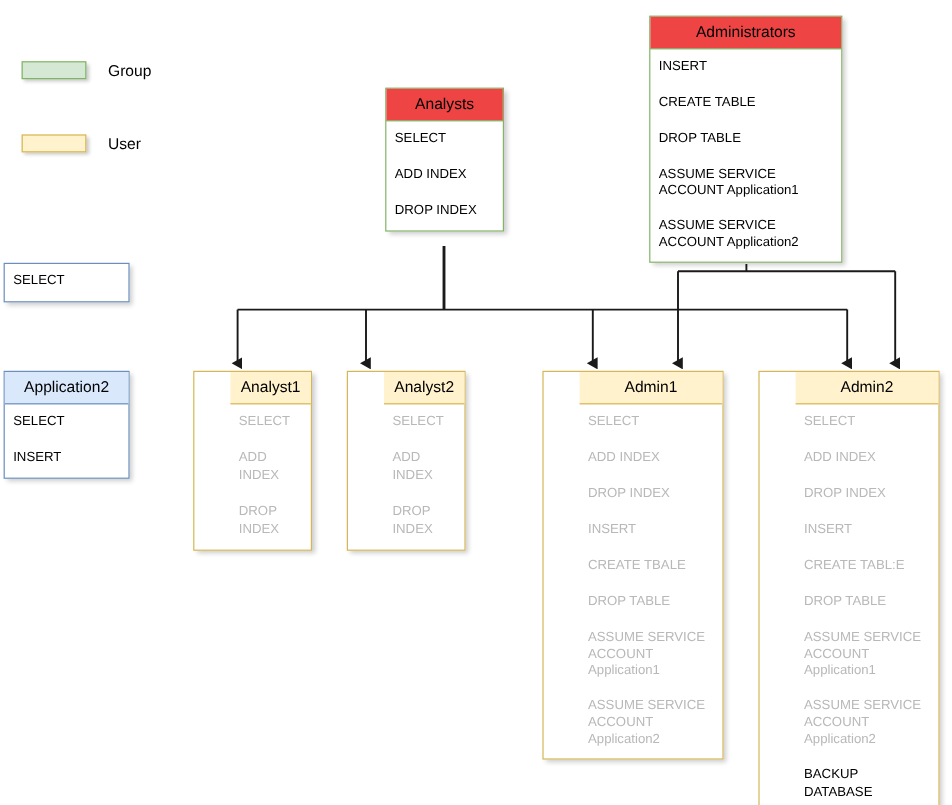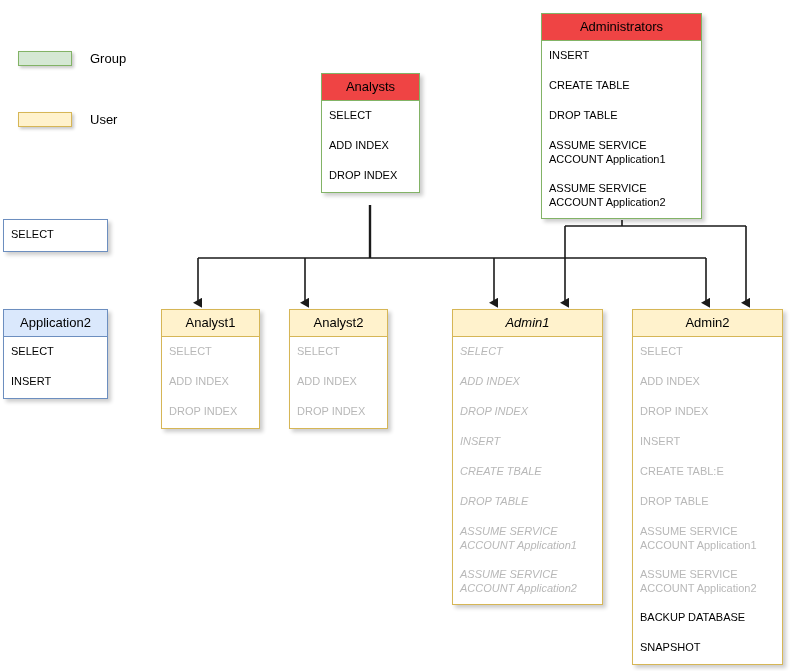--- a/index.html
+++ b/index.html
@@ -72,21 +72,21 @@
     margin-bottom: 15px;
     white-space: pre-line;
   }
   .perm:last-child { margin-bottom: 0; }
   .perm.inherited { color: #b8b8b8; }
   .perm.two-line { line-height: 14px; }
 
   
   .theme-group  { border-color: #82b366; }
   .theme-group  > .node-title { background: #ef4444; border-bottom-color: #82b366; }
-  .theme-user   { border-color: #d6b656; }
+  .theme-user   { border-color: #d6b656; padding-left: 30px; }
   .theme-user   > .node-title { background: #fff2cc; border-bottom-color: #d6b656; }
   .theme-service{ border-color: #6c8ebf; }
   .theme-service> .node-title { background: #dae8fc; border-bottom-color: #6c8ebf; }
 
   .sw-group   { background: #d5e8d4; border-color: #82b366; }
   .sw-user    { background: #fff2cc; border-color: #d6b656; }
   .sw-service { background: #dae8fc; border-color: #6c8ebf; }
 
   
   #edges {
@@ -185,21 +185,21 @@
 
 <div class="node theme-user" style="left:289px; top:309px; width:99px;">
   <div class="node-title">Analyst2</div>
   <div class="node-body">
     <div class="perm inherited">SELECT</div>
     <div class="perm inherited">ADD INDEX</div>
     <div class="perm inherited">DROP INDEX</div>
   </div>
 </div>
 
-<div class="node theme-user" style="left:452px; top:309px; width:151px;font-style:italic;">
+<div class="node theme-user" style="left:452px; top:309px; width:151px;">
   <div class="node-title">Admin1</div>
   <div class="node-body">
     <div class="perm inherited">SELECT</div>
     <div class="perm inherited">ADD INDEX</div>
     <div class="perm inherited">DROP INDEX</div>
     <div class="perm inherited">INSERT</div>
     <div class="perm inherited">CREATE TBALE</div>
     <div class="perm inherited">DROP TABLE</div>
     <div class="perm inherited two-line">ASSUME SERVICE
 ACCOUNT Application1</div>

